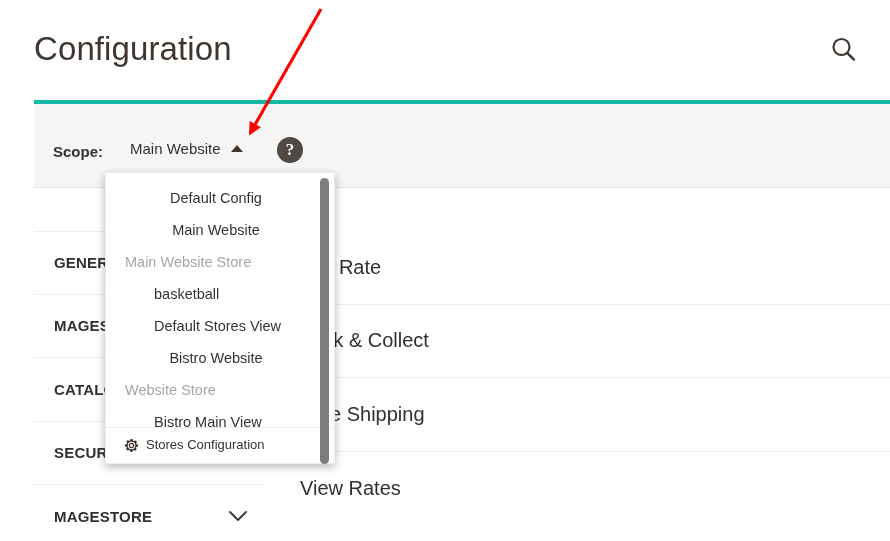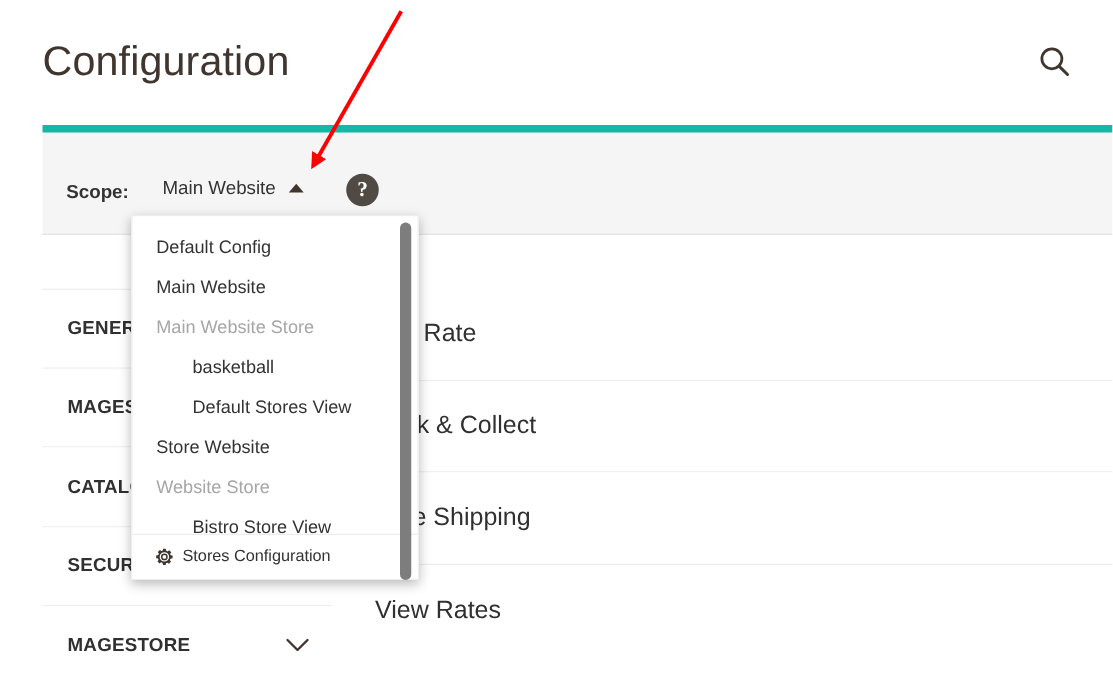--- a/index.html
+++ b/index.html
@@ -27,21 +27,21 @@
     position: absolute; right: 26px; top: 30px;
     width: 40px; height: 40px; cursor: pointer;
     display:flex; align-items:center; justify-content:center;
   }
   .search-btn svg { display:block; }
 
   
   .scope-bar {
     position: absolute; left: 34px; top: 100px; width: 856px; height: 88px;
     background: #f5f5f5;
-    border-top: 6px solid #14b8a6;
+    border-top: 4px solid #14b8a6;
     border-bottom: 1px solid #e3e3e3;
   }
   .scope-label {
     position: absolute; left: 19px; top: 39px;
     font-size: 15px; font-weight: 700; color: #333333;
     white-space: nowrap;
   }
   .scope-switcher {
     position: absolute; left: 96px; top: 36px;
     display: flex; align-items: center; gap: 10px;
@@ -79,21 +79,21 @@
     box-shadow: 0 3px 9px rgba(0,0,0,0.28);
     z-index: 40;
   }
   .dd-list {
     position: relative; padding: 9px 0 5px 0;
   }
   .dd-item {
     font-size: 14.5px; color: #333333; line-height: 18px;
     padding: 7px 16px 7px 18px; white-space: nowrap; cursor: pointer;
   }
-  .dd-item.level-website { padding-left: 19px; }
+  .dd-item.level-website { padding-left: 8px; text-align: center; }
   .dd-item.level-store {
     padding-left: 19px; color: #a6a6a6; cursor: default;
   }
   .dd-item.level-storeview { padding-left: 48px; }
   .dd-footer {
     position: absolute; left: 0; bottom: 0; width: 228px;
     border-top: 1px solid #ededed;
     background: #ffffff;
     padding: 8px 16px 9px 18px;
     display: flex; align-items: center; gap: 7px;
@@ -195,27 +195,27 @@
       <div class="dd-item level-store">
         <span>Main Website Store</span>
       </div>
       <div class="dd-item level-storeview">
         <span>basketball</span>
       </div>
       <div class="dd-item level-storeview">
         <span>Default Stores View</span>
       </div>
       <div class="dd-item level-website">
-        <span>Store Website</span>
+        <span>Bistro Website</span>
       </div>
       <div class="dd-item level-store">
         <span>Website Store</span>
       </div>
       <div class="dd-item level-storeview">
-        <span>Bistro Store View</span>
+        <span>Bistro Main View</span>
       </div>
 
     </div>
 
     <div class="dd-footer">
       <svg class="gear-icon" width="15" height="15" viewBox="0 0 16 16">
         <path fill="#41362f" d="M8 5.1A2.9 2.9 0 1 0 8 10.9 2.9 2.9 0 0 0 8 5.1zm0 4.5A1.6 1.6 0 1 1 8 6.4a1.6 1.6 0 0 1 0 3.2z"></path>
         <path fill="#41362f" d="M15 6.9l-1.6-.27a5.6 5.6 0 0 0-.48-1.16l.95-1.32-1.78-1.78-1.32.95a5.6 5.6 0 0 0-1.16-.48L9.1 1h-2.2l-.27 1.6a5.6 5.6 0 0 0-1.16.48l-1.32-.95-1.78 1.78.95 1.32a5.6 5.6 0 0 0-.48 1.16L1 6.9v2.2l1.6.27c.12.4.28.79.48 1.16l-.95 1.32 1.78 1.78 1.32-.95c.37.2.76.36 1.16.48L6.9 15h2.2l.27-1.6c.4-.12.79-.28 1.16-.48l1.32.95 1.78-1.78-.95-1.32c.2-.37.36-.76.48-1.16L15 9.1V6.9zm-7 5.1A4 4 0 1 1 8 4a4 4 0 0 1 0 8z"></path>
       </svg>
       <span class="dd-footer-label">Stores Configuration</span>

